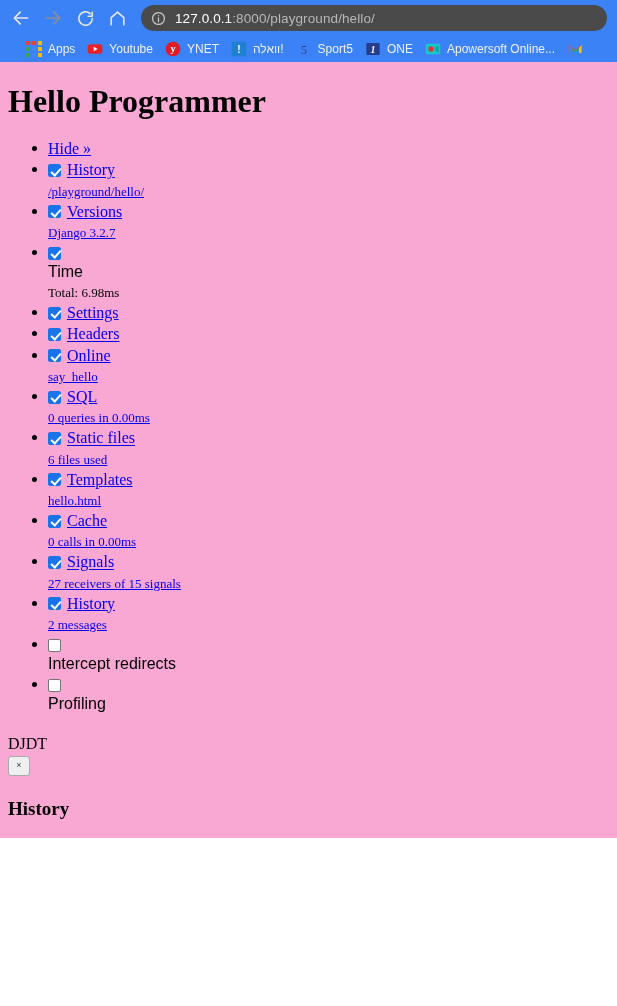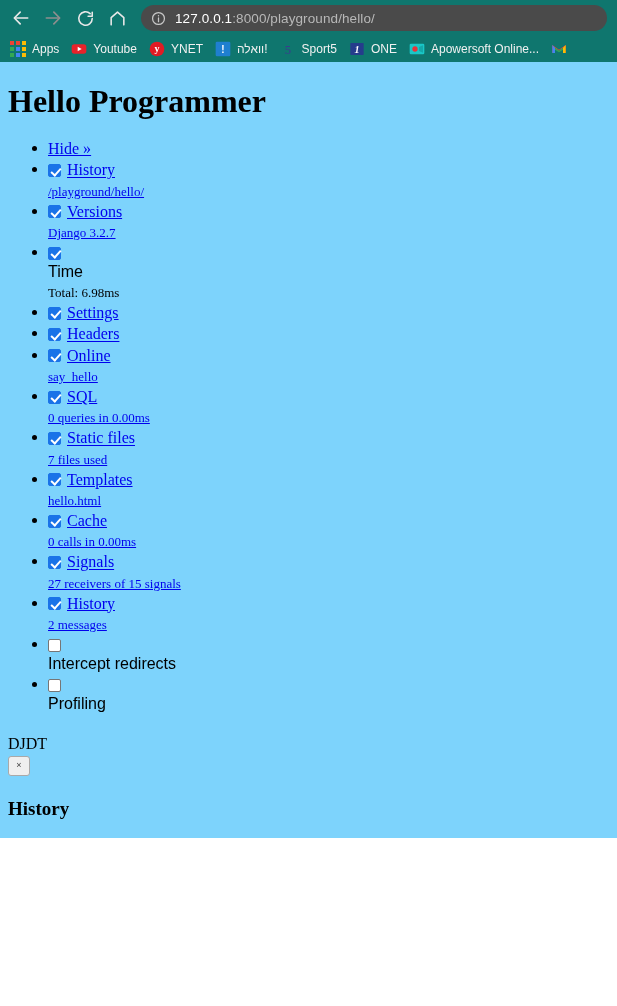--- a/index.html
+++ b/index.html
@@ -7,21 +7,21 @@
   body {
     width: 617px;
     height: 1006px;
     background: #ffffff;
     font-family: "Liberation Serif", serif;
     overflow: hidden;
   }
 
   
   .browser-chrome {
-    background: #0f766e;
+    background: #3b82f6;
     width: 100%;
     height: 62px;
     position: relative;
   }
   .toolbar-row {
     height: 36px;
     display: flex;
     align-items: center;
     padding: 0 6px;
     gap: 2px;
@@ -61,21 +61,21 @@
     white-space: nowrap;
     letter-spacing: 0.1px;
   }
   .url-host { color: #ffffff; }
 
   
   .bookmarks-row {
     height: 26px;
     display: flex;
     align-items: center;
-    padding: 0 4px;
+    padding: 0 20px;
     gap: 0px;
     overflow: hidden;
   }
   .bookmark {
     display: flex;
     align-items: center;
     height: 22px;
     padding: 0 6px;
     border-radius: 3px;
     flex: 0 0 auto;
@@ -96,21 +96,21 @@
     grid-template-rows: repeat(3, 4px);
     gap: 2px;
     align-content: center;
     justify-content: center;
   }
   .apps-grid i { display:block; width:4px; height:4px; }
 
   
   .page {
     padding: 0px 8px 0 8px;
-    background: #7dd3fc;
+    background: #f9a8d4;
     height: 776px;
     overflow: hidden;
   }
   h1.page-title {
     font-family: "Liberation Serif", serif;
     font-size: 32px;
     font-weight: bold;
     color: #000;
     margin: 21px 0 18px 0;
     letter-spacing: 0px;
@@ -390,21 +390,21 @@
       <div class="sub-line"><a class="sub-link" href="#">say_hello</a></div>
     </li>
 
     <li>
       <span class="chk checked"></span><a class="panel-link" href="#">SQL</a>
       <div class="sub-line"><a class="sub-link" href="#">0 queries in 0.00ms</a></div>
     </li>
 
     <li>
       <span class="chk checked"></span><a class="panel-link" href="#">Static files</a>
-      <div class="sub-line"><a class="sub-link" href="#">7 files used</a></div>
+      <div class="sub-line"><a class="sub-link" href="#">6 files used</a></div>
     </li>
 
     <li>
       <span class="chk checked"></span><a class="panel-link" href="#">Templates</a>
       <div class="sub-line"><a class="sub-link" href="#">hello.html</a></div>
     </li>
 
     <li>
       <span class="chk checked"></span><a class="panel-link" href="#">Cache</a>
       <div class="sub-line"><a class="sub-link" href="#">0 calls in 0.00ms</a></div>

